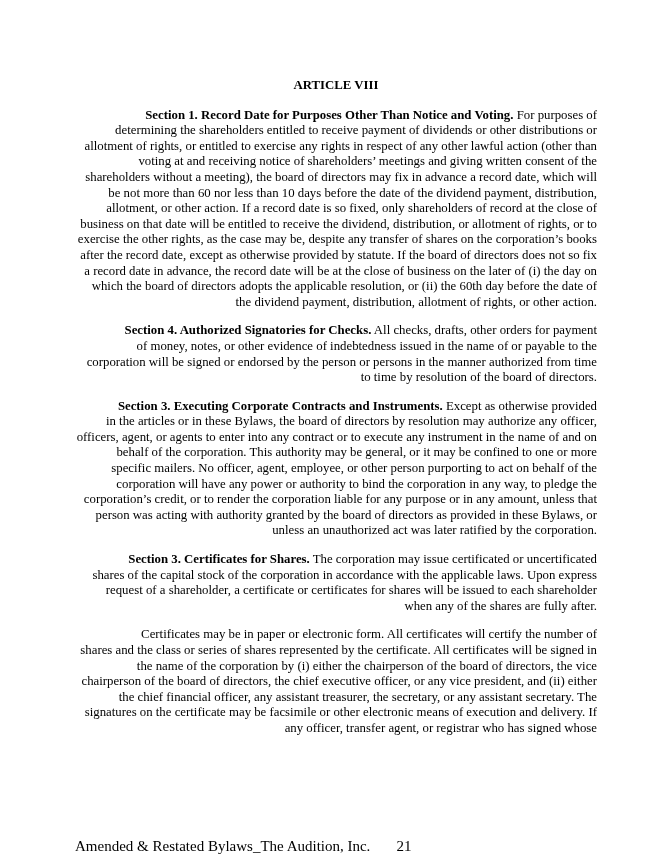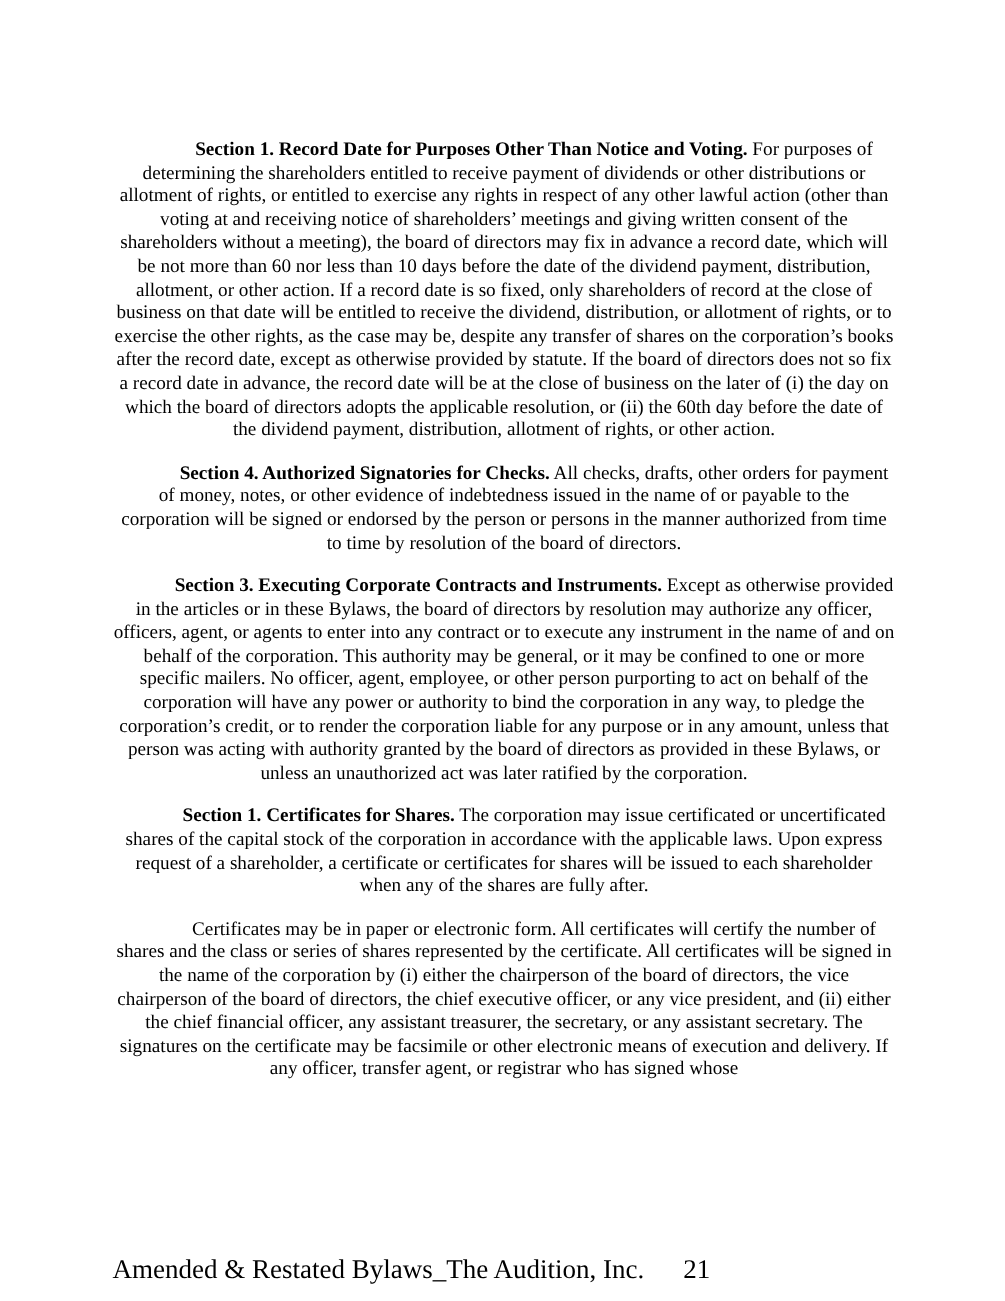--- a/index.html
+++ b/index.html
@@ -25,53 +25,54 @@
     text-align: center;
     font-weight: bold;
     margin: 0 0 14px 0;
   }
   .doc-title div {
     white-space: nowrap;
   }
   .para {
     margin: 0 0 13px 0;
     text-indent: 40px;
-    text-align: center;
+    text-align: right;
   }
   .bold {
     font-weight: bold;
   }
   .page-footer {
     position: absolute;
     left: 75px;
     right: 73px;
     bottom: 13px;
-    font-size: 18px;
+    font-size: 15px;
     line-height: 15px;
     white-space: nowrap;
   }
   .page-footer .page-num {
     margin-left: 26px;
   }
 </style>
 </head>
 <body>
 
 <div class="page">
 
   <div class="doc-title">
+    <div>ARTICLE VIII</div>
   </div>
 
   <p class="para"><span class="bold">Section 1.  Record Date for Purposes Other Than Notice and Voting.</span><span>  For purposes of determining the shareholders entitled to receive payment of dividends or other distributions or allotment of rights, or entitled to exercise any rights in respect of any other lawful action (other than voting at and receiving notice of shareholders’ meetings and giving written consent of the shareholders without a meeting), the board of directors may fix in advance a record date, which will be not more than 60 nor less than 10 days before the date of the dividend payment, distribution, allotment, or other action.  If a record date is so fixed, only shareholders of record at the close of business on that date will be entitled to receive the dividend, distribution, or allotment of rights, or to exercise the other rights, as the case may be, despite any transfer of shares on the corporation’s books after the record date, except as otherwise provided by statute.  If the board of directors does not so fix a record date in advance, the record date will be at the close of business on the later of (i) the day on which the board of directors adopts the applicable resolution, or (ii) the 60th day before the date of the dividend payment, distribution, allotment of rights, or other action.</span></p>
 
   <p class="para"><span class="bold">Section 4.  Authorized Signatories for Checks.</span><span>  All checks, drafts, other orders for payment of money, notes, or other evidence of indebtedness issued in the name of or payable to the corporation will be signed or endorsed by the person or persons in the manner authorized from time to time by resolution of the board of directors.</span></p>
 
   <p class="para"><span class="bold">Section 3.  Executing Corporate Contracts and Instruments.</span><span>  Except as otherwise provided in the articles or in these Bylaws, the board of directors by resolution may authorize any officer, officers, agent, or agents to enter into any contract or to execute any instrument in the name of and on behalf of the corporation.  This authority may be general, or it may be confined to one or more specific mailers.  No officer, agent, employee, or other person purporting to act on behalf of the corporation will have any power or authority to bind the corporation in any way, to pledge the corporation’s credit, or to render the corporation liable for any purpose or in any amount, unless that person was acting with authority granted by the board of directors as provided in these Bylaws, or unless an unauthorized act was later ratified by the corporation.</span></p>
 
-  <p class="para"><span class="bold">Section 1.  Certificates for Shares.</span><span>  The corporation may issue certificated or uncertificated shares of the capital stock of the corporation in accordance with the applicable laws.  Upon express request of a shareholder, a certificate or certificates for shares will be issued to each shareholder when any of the shares are fully after.</span></p>
+  <p class="para"><span class="bold">Section 3.  Certificates for Shares.</span><span>  The corporation may issue certificated or uncertificated shares of the capital stock of the corporation in accordance with the applicable laws.  Upon express request of a shareholder, a certificate or certificates for shares will be issued to each shareholder when any of the shares are fully after.</span></p>
 
   <p class="para">Certificates may be in paper or electronic form.  All certificates will certify the number of shares and the class or series of shares represented by the certificate.  All certificates will be signed in the name of the corporation by (i) either the chairperson of the board of directors, the vice chairperson of the board of directors, the chief executive officer, or any vice president, and (ii) either the chief financial officer, any assistant treasurer, the secretary, or any assistant secretary.  The signatures on the certificate may be facsimile or other electronic means of execution and delivery.  If any officer, transfer agent, or registrar who has signed whose</p>
 
   <div class="page-footer">
     <span>Amended &amp; Restated Bylaws_The Audition, Inc.</span><span class="page-num">21</span>
   </div>
 
 </div>
 
 </body></html>

